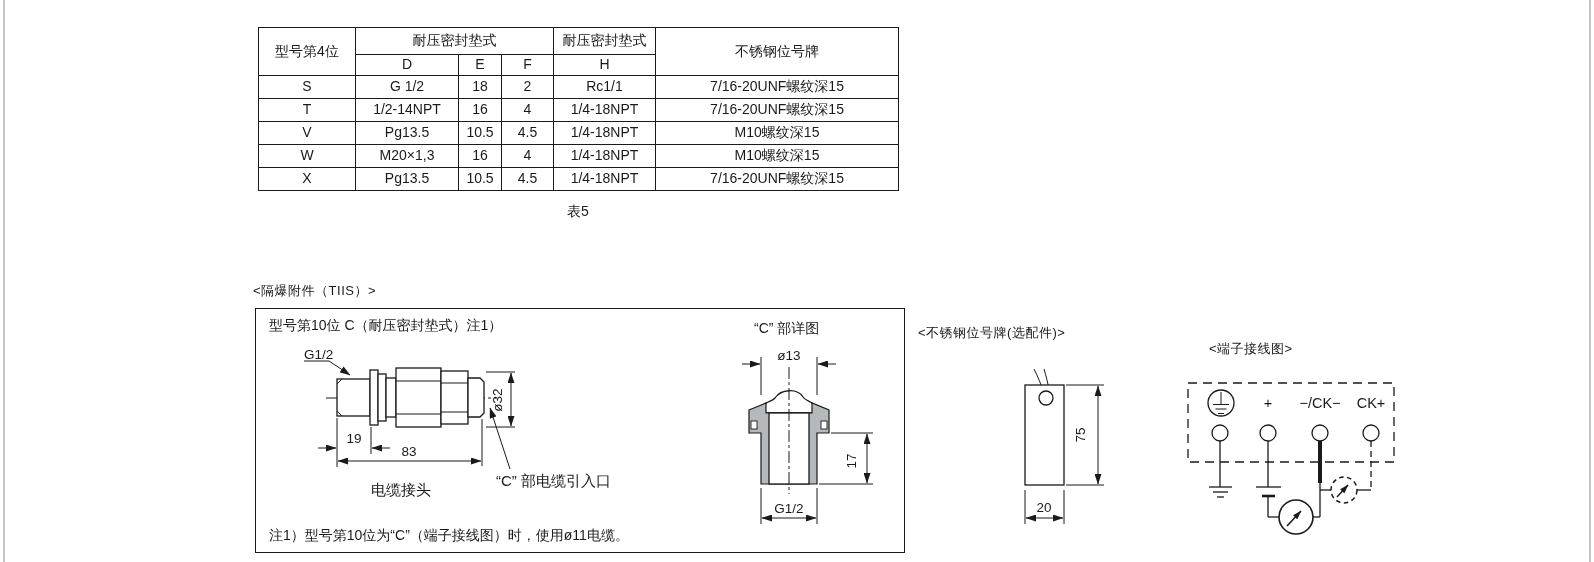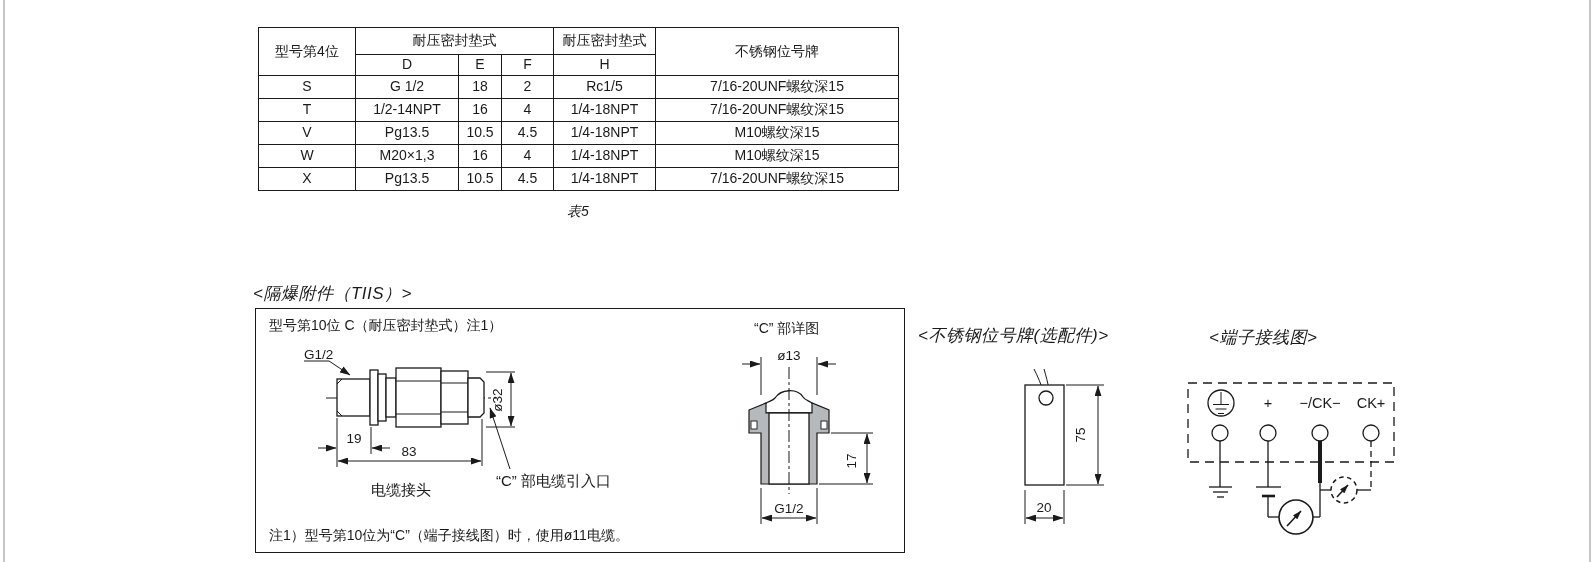--- a/index.html
+++ b/index.html
@@ -12,21 +12,21 @@
   
   table.spec{border-collapse:collapse;table-layout:fixed;width:640px;}
   table.spec th,table.spec td{
     border:1.5px solid #1a1a1a;padding:0;text-align:center;vertical-align:middle;
     font-size:14px;font-weight:normal;line-height:1.1;
   }
   table.spec .r1{height:27px;margin-top:20px;}
   table.spec .r2{height:21px;}
   table.spec .dr{height:23px;}
   .caption{width:640px;text-align:center;font-size:14px;}
-  .sec-title{font-size:17px;letter-spacing:0.5px;white-space:nowrap;font-style:italic;}
+  .sec-title{font-size:13px;letter-spacing:0.5px;white-space:nowrap;}
   
   #fbox{width:650px;height:245px;border:1.5px solid #1a1a1a;box-sizing:border-box;}
   .boxlabel{font-size:14px;white-space:nowrap;}
   
   svg{position:absolute;left:0;top:0;overflow:visible;}
   svg text{font-family:"Liberation Sans","DejaVu Sans",sans-serif;fill:#1a1a1a;font-size:13.5px;}
   svg text.cjk{font-size:15px;}
   .ln{stroke:#1a1a1a;stroke-width:1.3;fill:none;}
   .thin{stroke:#1a1a1a;stroke-width:1;fill:none;}
   .part{stroke:#1a1a1a;stroke-width:1.3;fill:#ffffff;}
@@ -63,21 +63,21 @@
         <th>D</th>
         <th>E</th>
         <th>F</th>
         <th>H</th>
       </tr>
       <tr class="dr">
         <td>S</td>
         <td>G 1/2</td>
         <td>18</td>
         <td>2</td>
-        <td>Rc1/5</td>
+        <td>Rc1/1</td>
         <td>7/16-20UNF螺纹深15</td>
       </tr>
       <tr class="dr">
         <td>T</td>
         <td>1/2-14NPT</td>
         <td>16</td>
         <td>4</td>
         <td>1/4-18NPT</td>
         <td>7/16-20UNF螺纹深15</td>
       </tr>
@@ -101,21 +101,21 @@
         <td>X</td>
         <td>Pg13.5</td>
         <td>10.5</td>
         <td>4.5</td>
         <td>1/4-18NPT</td>
         <td>7/16-20UNF螺纹深15</td>
       </tr>
     </tbody>
       </table>
   </div>
-  <div class="abs caption" style="left:258px;top:203px;font-style:italic;">表5</div>
+  <div class="abs caption" style="left:258px;top:203px;">表5</div>
 
   <div class="abs sec-title" style="left:253px;top:282px;">&lt;隔爆附件（TIIS）&gt;</div>
 
   <div id="fbox" class="abs" style="left:255px;top:308px;">
     <div class="abs boxlabel" style="left:13px;top:8px;">型号第10位 C（耐压密封垫式）注1）</div>
     <div class="abs boxlabel" style="left:498px;top:11px;">“C” 部详图</div>
     <div class="abs boxlabel" style="left:13px;top:218px;">注1）型号第10位为“C”（端子接线图）时，使用ø11电缆。</div>
 
     <svg width="650" height="245" viewBox="0 0 650 245">
       <defs>
@@ -210,21 +210,21 @@
     <line class="thin" x1="146" y1="135" x2="184" y2="135"></line>
     <line class="thin" x1="178" y1="36" x2="178" y2="134" marker-start="url(#arrB)" marker-end="url(#arrB)"></line>
     <text x="165" y="85" text-anchor="middle" transform="rotate(-90 165 85)">75</text>
 
     <line class="thin" x1="105" y1="140" x2="105" y2="174"></line>
     <line class="thin" x1="144" y1="140" x2="144" y2="174"></line>
     <line class="thin" x1="106" y1="168" x2="143" y2="168" marker-start="url(#arrB)" marker-end="url(#arrB)"></line>
     <text x="124" y="162" text-anchor="middle">20</text>
   </svg>
 
-  <div class="abs sec-title" style="left:1209px;top:326px;">&lt;端子接线图&gt;</div>
+  <div class="abs sec-title" style="left:1209px;top:340px;">&lt;端子接线图&gt;</div>
   <svg class="abs" style="left:1160px;top:350px;" width="280" height="212" viewBox="0 0 280 212">
     <defs>
       <marker id="arrC" viewBox="0 0 12 8" refX="11.5" refY="4" markerWidth="9" markerHeight="6" markerUnits="userSpaceOnUse" orient="auto">
           <path d="M0,0 L12,4 L0,8 Z"></path>
         </marker>
     </defs>
     <rect class="dash" x="28" y="33" width="206" height="79"></rect>
 
     <g>
       <circle class="part" cx="61" cy="53" r="13"></circle>

